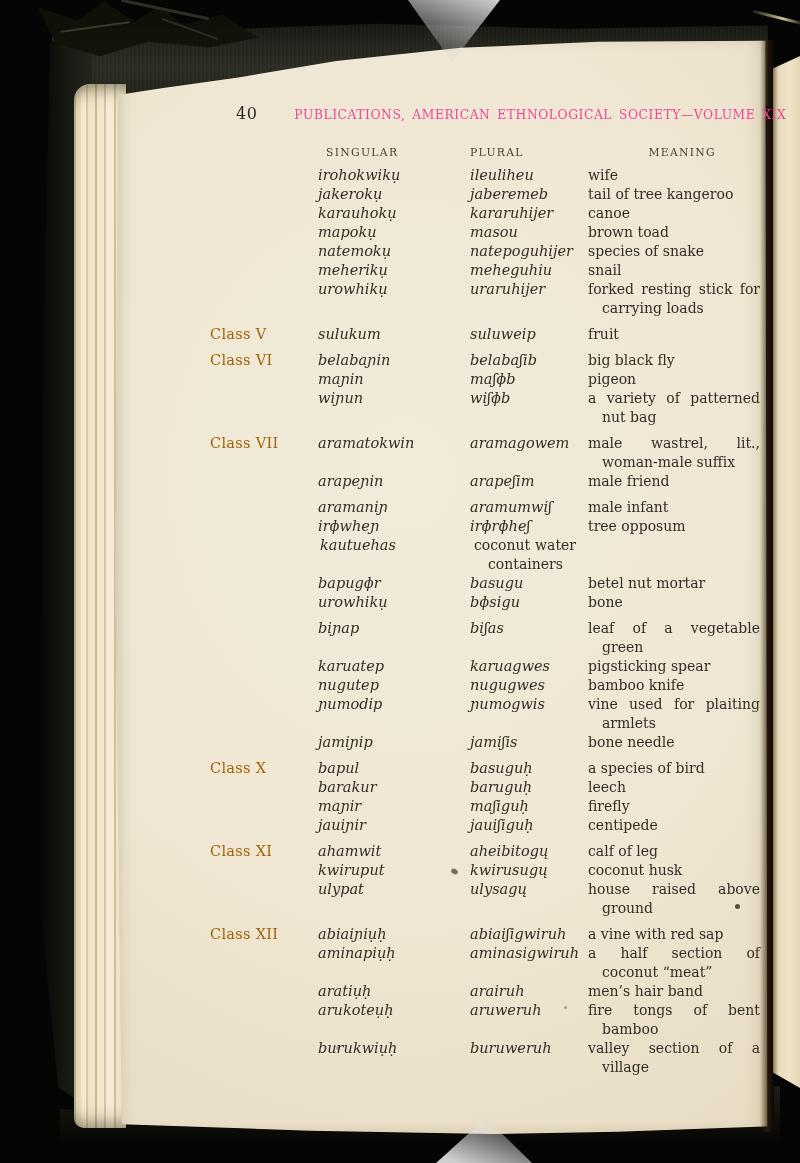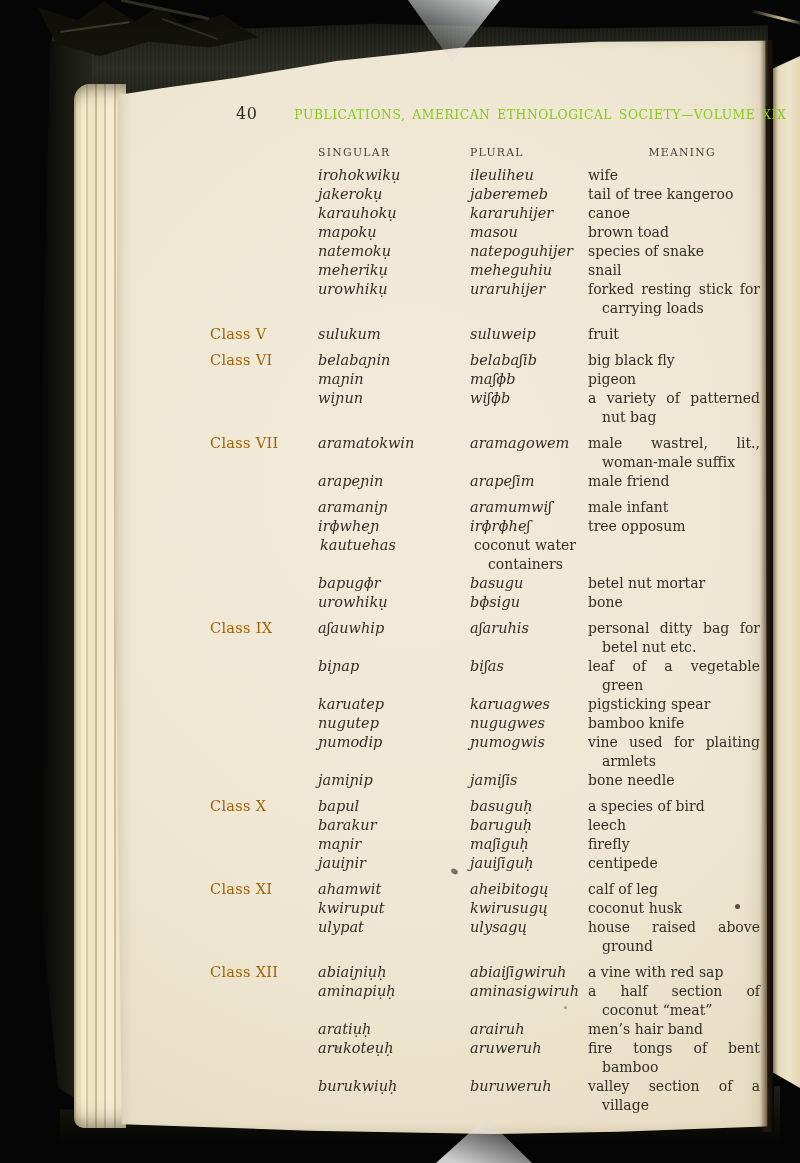--- a/index.html
+++ b/index.html
@@ -87,26 +87,26 @@
   .s2{left:735px;top:904px;width:5px;height:5px;background:#3c362b;opacity:.85;}
   .s3{left:564px;top:1006px;width:3px;height:3px;background:#a79a80;}
   .s4{left:336px;top:1046px;width:4px;height:4px;background:#b3a88c;}
   
   .content{
     position:absolute;left:210px;top:104px;width:552px;
     color:#332e25;
   }
   .head-row{display:flex;align-items:baseline;}
   .page-num{font-size:16px;margin-left:26px;letter-spacing:.5px;color:#2f2b22;}
-  .running-head{font-size:12.3px;margin-left:37px;letter-spacing:.55px;word-spacing:2.5px;color:#84cc16;white-space:nowrap;}
+  .running-head{font-size:12.3px;margin-left:37px;letter-spacing:.55px;word-spacing:2.5px;color:#ec4899;white-space:nowrap;}
   .col-heads{
     display:grid;grid-template-columns:104px 150px 114px 184px;
     margin-top:23px;font-size:10.8px;letter-spacing:1.3px;color:#453f33;
   }
-  .col-heads .c2{grid-column:2;padding-left:4px;}
+  .col-heads .c2{grid-column:2;padding-left:4px;margin-left:8px;}
   .col-heads .c3{grid-column:3;padding-left:6px;}
   .col-heads .c4{grid-column:4;text-align:right;padding-right:46px;}
   .tbody{margin-top:2px;}
   .group{margin-top:7px;}
   .trow{
     display:grid;grid-template-columns:104px 150px 114px 184px;
     line-height:19px;font-size:14.5px;
   }
   .class-cell{letter-spacing:.3px;color:#a16207;}
   .sing-cell{font-style:italic;padding-left:4px;}
@@ -263,26 +263,20 @@
           </div>
           <div class="trow">
             <div class="cell class-cell"></div>
             <div class="cell sing-cell">urowhikụ</div>
             <div class="cell plur-cell">bɸsigu</div>
             <div class="cell mean-cell">bone</div>
           </div>
         </div>
         <div class="group">
           <div class="trow">
-            <div class="cell class-cell">Class IX</div>
-            <div class="cell sing-cell">aʃauwhip</div>
-            <div class="cell plur-cell">aʃaruhis</div>
-            <div class="cell mean-cell">personal ditty bag for betel nut etc.</div>
-          </div>
-          <div class="trow">
             <div class="cell class-cell"></div>
             <div class="cell sing-cell">biɲap</div>
             <div class="cell plur-cell">biʃas</div>
             <div class="cell mean-cell">leaf of a vegetable green</div>
           </div>
           <div class="trow">
             <div class="cell class-cell"></div>
             <div class="cell sing-cell">karuatep</div>
             <div class="cell plur-cell">karuagwes</div>
             <div class="cell mean-cell">pigsticking spear</div>

